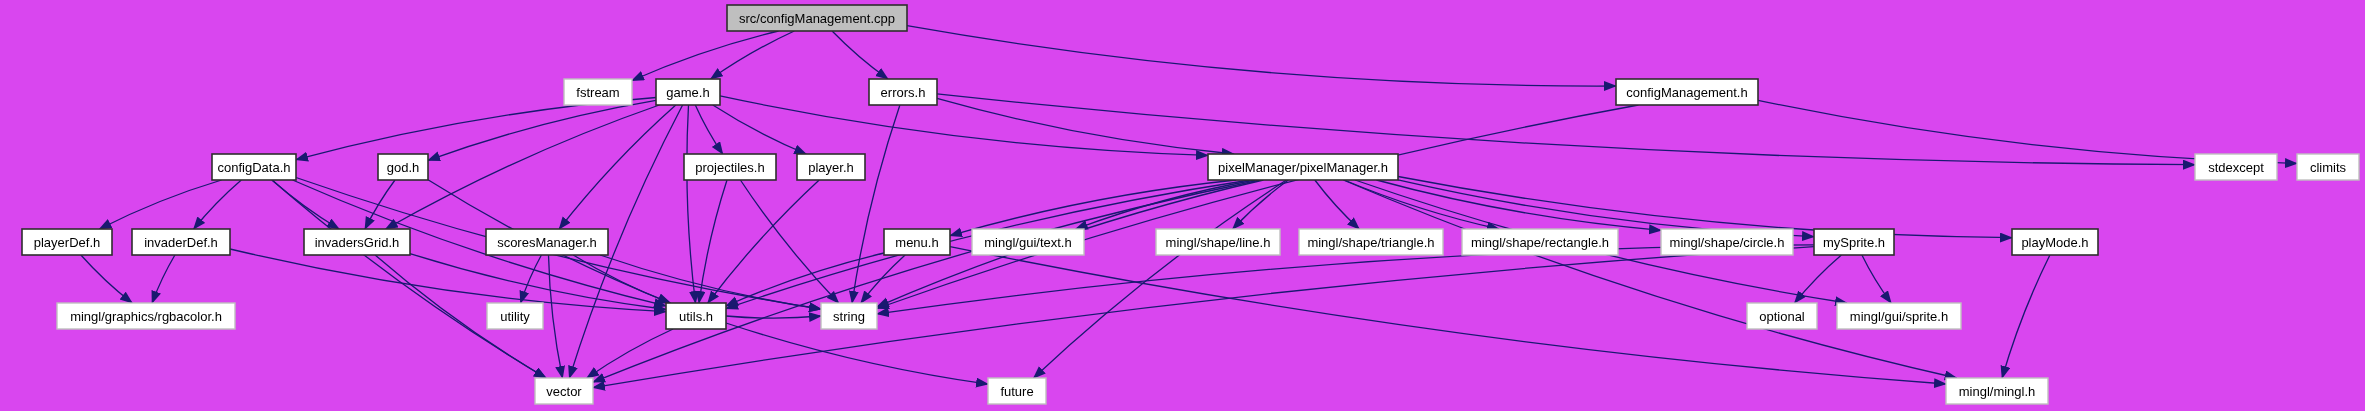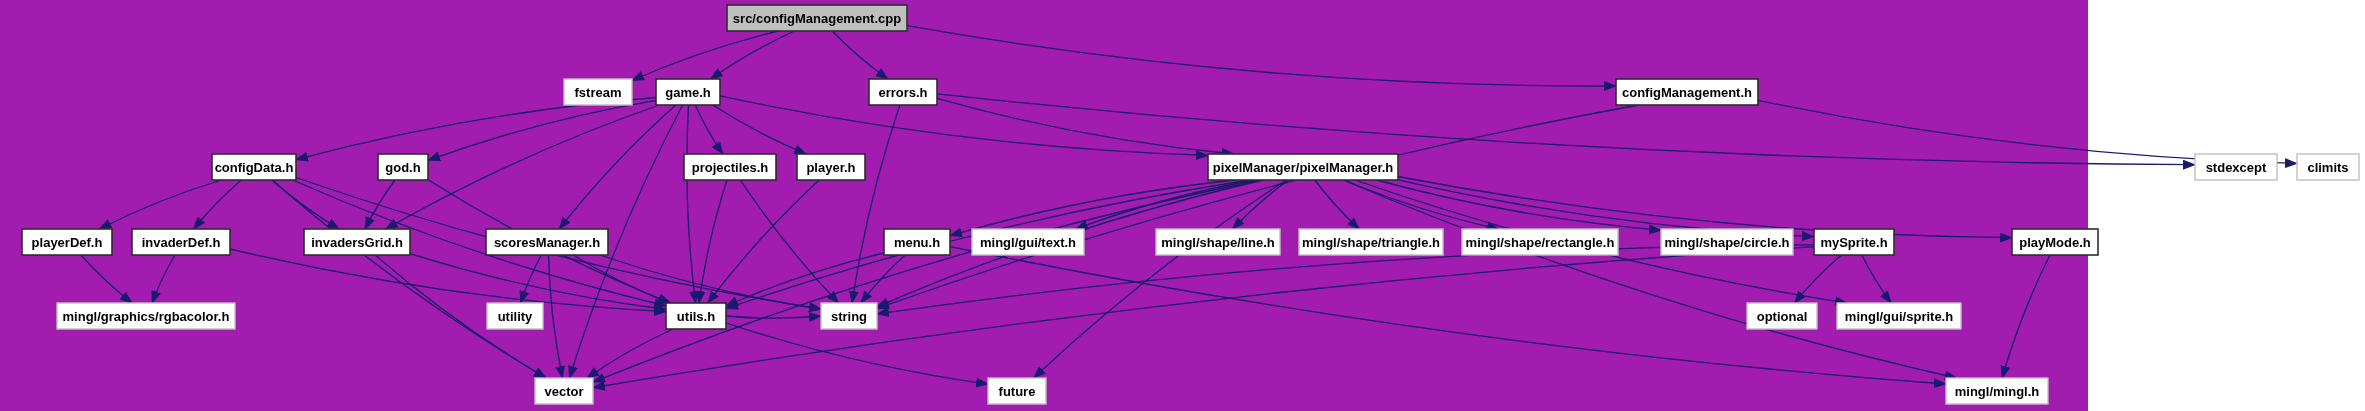--- a/index.html
+++ b/index.html
@@ -1,26 +1,25 @@
 <!DOCTYPE html>
 <html><head>
 <meta charset="utf-8">
 <style>
   html, body {
     margin: 0;
     padding: 0;
     background: #ffffff;
   }
   .graph-wrap {
-    width: 2088px;
+    width: 2365px;
     height: 411px;
     position: relative;
-    background: #a21caf;
+    background: #d946ef;
     font-family: "Liberation Sans", sans-serif;
-    font-weight: bold;
   }
   svg text {
     font-family: "Liberation Sans", sans-serif;
     font-size: 13px;
     fill: #000000;
   }
   svg .node-rect { fill: #ffffff; }
   svg .node-rect.kind-main { fill: #bfbfbf; }
   svg .edge { fill: none; }
 </style>

